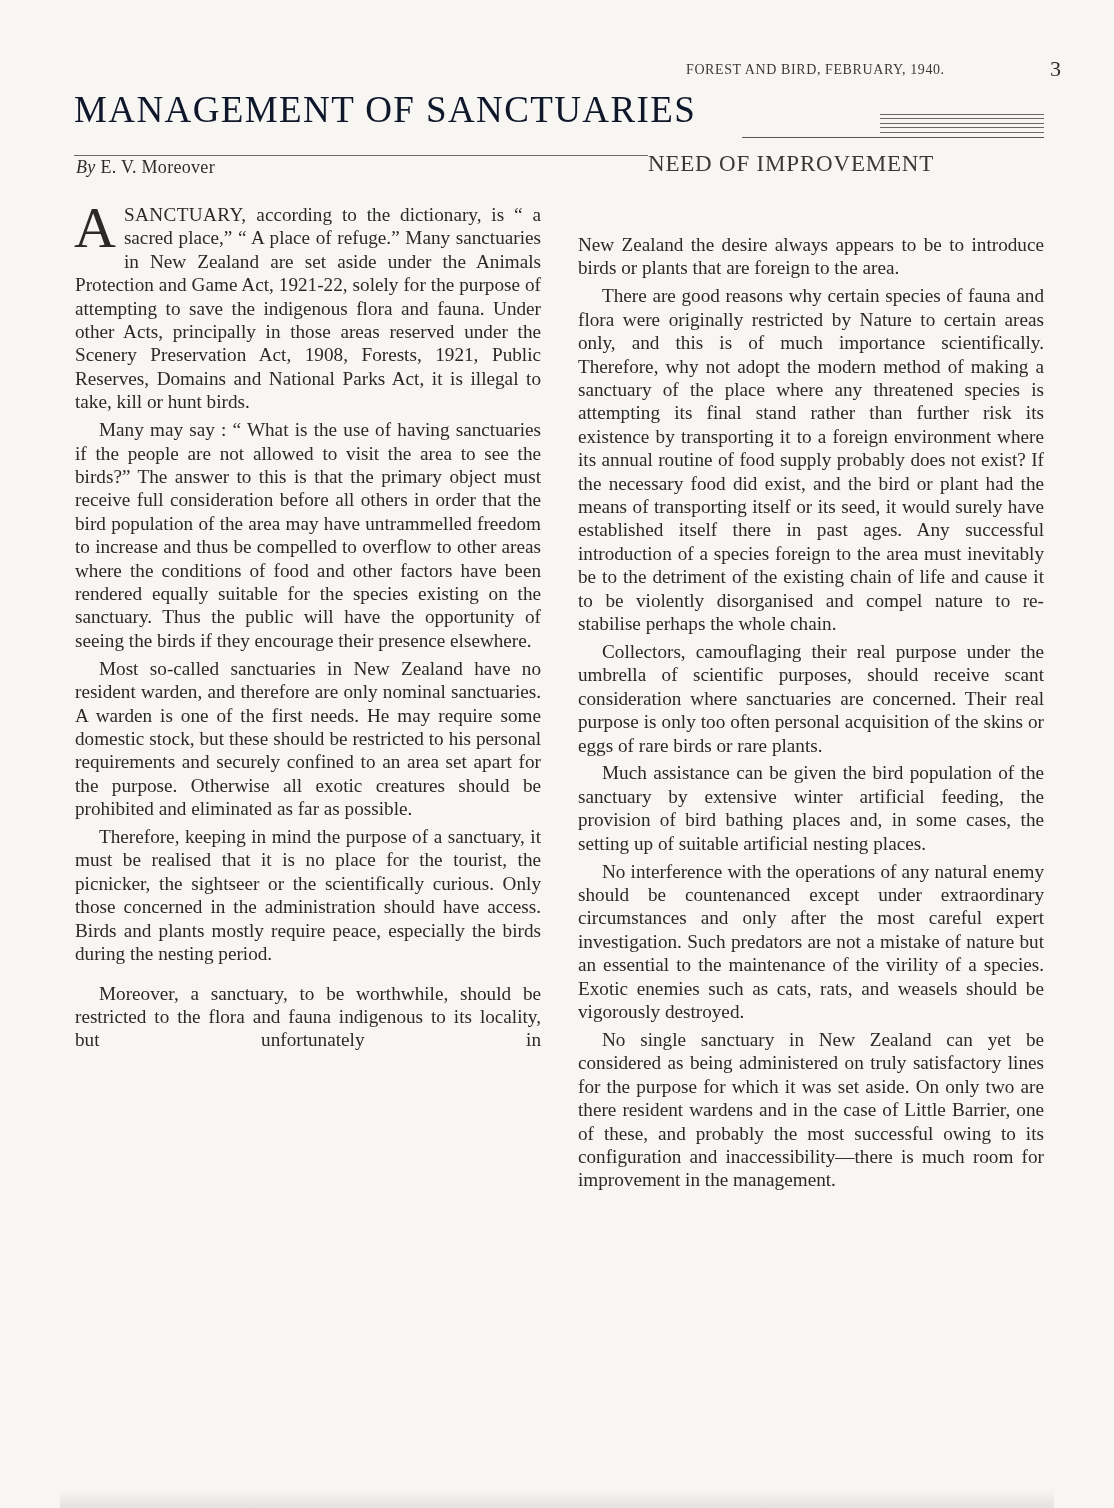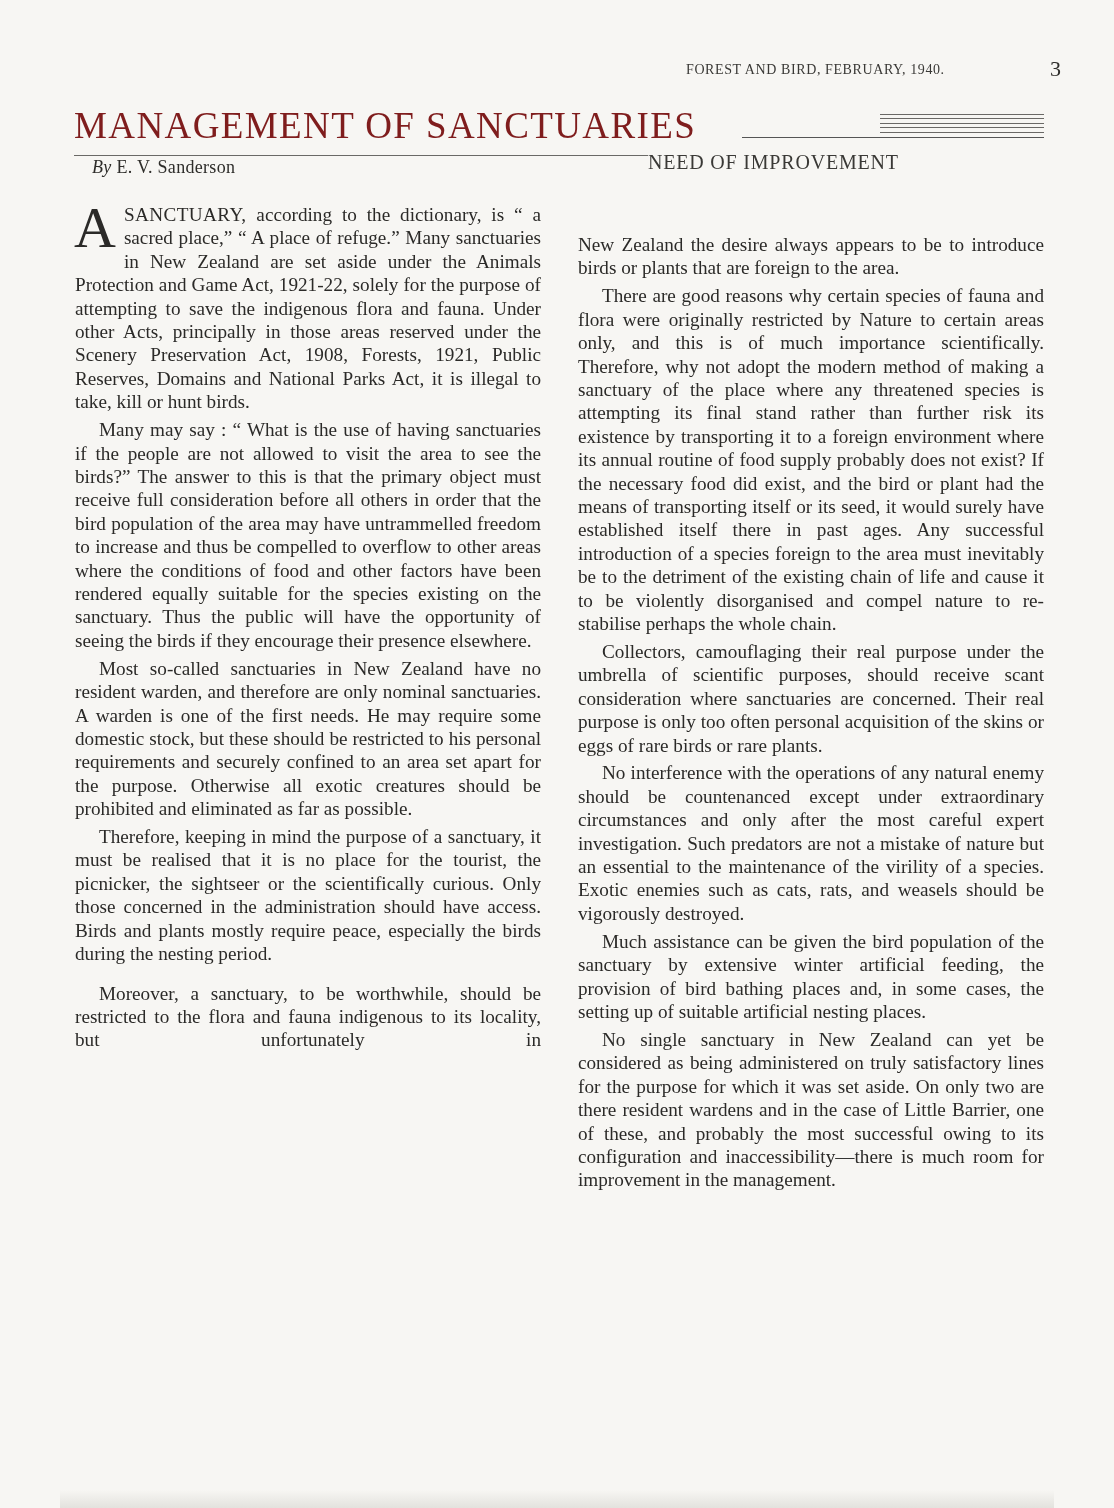--- a/index.html
+++ b/index.html
@@ -25,25 +25,25 @@
     }
     .page-number {
       position: absolute;
       top: 56px;
       left: 1050px;
       font-size: 22px;
       color: #2e2d2a;
     }
     .title {
       position: absolute;
-      top: 104px;
+      top: 88px;
       left: 74px;
       font-size: 37px;
       letter-spacing: 1.4px;
-      color: #7f1d1d;
+      color: #0f172a;
       white-space: nowrap;
     }
     .title-rule-line {
       position: absolute;
       top: 137px;
       left: 742px;
       width: 302px;
       height: 0;
       border-top: 1.5px solid #555;
     }
@@ -70,27 +70,26 @@
     .byline {
       position: absolute;
       top: 157px;
       left: 76px;
       font-size: 18px;
       color: #2e2d2a;
       letter-spacing: 0.3px;
     }
     .byline .by {
       font-style: italic;
-      margin-left: 16px;
     }
     .subtitle {
       position: absolute;
       top: 151px;
       left: 648px;
-      font-size: 20px;
+      font-size: 23px;
       letter-spacing: 0.8px;
       color: #3a3936;
       white-space: nowrap;
     }
     .column {
       position: absolute;
       top: 203px;
       width: 466px;
       font-size: 19.2px;
       line-height: 23.4px;
@@ -137,38 +136,38 @@
   <span></span>
   <span></span>
   <span></span>
   <span></span>
   <span></span>
 </div>
 
 <div class="byline-rule"></div>
 <div class="byline">
   <span class="by">By</span>
-  <span>E. V. Sanderson</span>
+  <span>E. V. Moreover</span>
 </div>
 <h2 class="subtitle" style="margin:0;font-weight:normal;">NEED OF IMPROVEMENT</h2>
 
 <div class="column col-left">
   <p class="no-indent">
     <span class="drop-cap">A</span>
     <span class="first-words">SANCTUARY,</span>
     <span>according to the dictionary, is “ a sacred place,” “ A place of refuge.” Many sanctuaries in New Zealand are set aside under the Animals Protection and Game Act, 1921-22, solely for the purpose of attempting to save the indigenous flora and fauna. Under other Acts, principally in those areas reserved under the Scenery Preservation Act, 1908, Forests, 1921, Public Reserves, Domains and National Parks Act, it is illegal to take, kill or hunt birds.</span>
   </p>
   <p>Many may say : “ What is the use of having sanctuaries if the people are not allowed to visit the area to see the birds?” The answer to this is that the primary object must receive full consideration before all others in order that the bird population of the area may have untrammelled freedom to increase and thus be compelled to overflow to other areas where the conditions of food and other factors have been rendered equally suitable for the species existing on the sanctuary. Thus the public will have the opportunity of seeing the birds if they encourage their presence elsewhere.</p>
   <p>Most so-called sanctuaries in New Zealand have no resident warden, and therefore are only nominal sanctuaries. A warden is one of the first needs. He may require some domestic stock, but these should be restricted to his personal requirements and securely confined to an area set apart for the purpose. Otherwise all exotic creatures should be prohibited and eliminated as far as possible.</p>
   <p>Therefore, keeping in mind the purpose of a sanctuary, it must be realised that it is no place for the tourist, the picnicker, the sightseer or the scientifically curious. Only those concerned in the administration should have access. Birds and plants mostly require peace, especially the birds during the nesting period.</p>
   <p style="text-align-last: justify; margin-top: 16px;">Moreover, a sanctuary, to be worthwhile, should be restricted to the flora and fauna indigenous to its locality, but unfortunately in</p>
 </div>
 
 <div class="column col-right">
   <p class="no-indent">New Zealand the desire always appears to be to introduce birds or plants that are foreign to the area.</p>
   <p>There are good reasons why certain species of fauna and flora were originally restricted by Nature to certain areas only, and this is of much importance scientifically. Therefore, why not adopt the modern method of making a sanctuary of the place where any threatened species is attempting its final stand rather than further risk its existence by transporting it to a foreign environment where its annual routine of food supply probably does not exist? If the necessary food did exist, and the bird or plant had the means of transporting itself or its seed, it would surely have established itself there in past ages. Any successful introduction of a species foreign to the area must inevitably be to the detriment of the existing chain of life and cause it to be violently disorganised and compel nature to re-stabilise perhaps the whole chain.</p>
   <p>Collectors, camouflaging their real purpose under the umbrella of scientific purposes, should receive scant consideration where sanctuaries are concerned. Their real purpose is only too often personal acquisition of the skins or eggs of rare birds or rare plants.</p>
+  <p>Much assistance can be given the bird population of the sanctuary by extensive winter artificial feeding, the provision of bird bathing places and, in some cases, the setting up of suitable artificial nesting places.</p>
   <p>No interference with the operations of any natural enemy should be countenanced except under extraordinary circumstances and only after the most careful expert investigation. Such predators are not a mistake of nature but an essential to the maintenance of the virility of a species. Exotic enemies such as cats, rats, and weasels should be vigorously destroyed.</p>
-  <p>Much assistance can be given the bird population of the sanctuary by extensive winter artificial feeding, the provision of bird bathing places and, in some cases, the setting up of suitable artificial nesting places.</p>
   <p>No single sanctuary in New Zealand can yet be considered as being administered on truly satisfactory lines for the purpose for which it was set aside. On only two are there resident wardens and in the case of Little Barrier, one of these, and probably the most successful owing to its configuration and inaccessibility—there is much room for improvement in the management.</p>
 </div>
 
 <div class="scan-edge"></div>
 
 </body></html>

